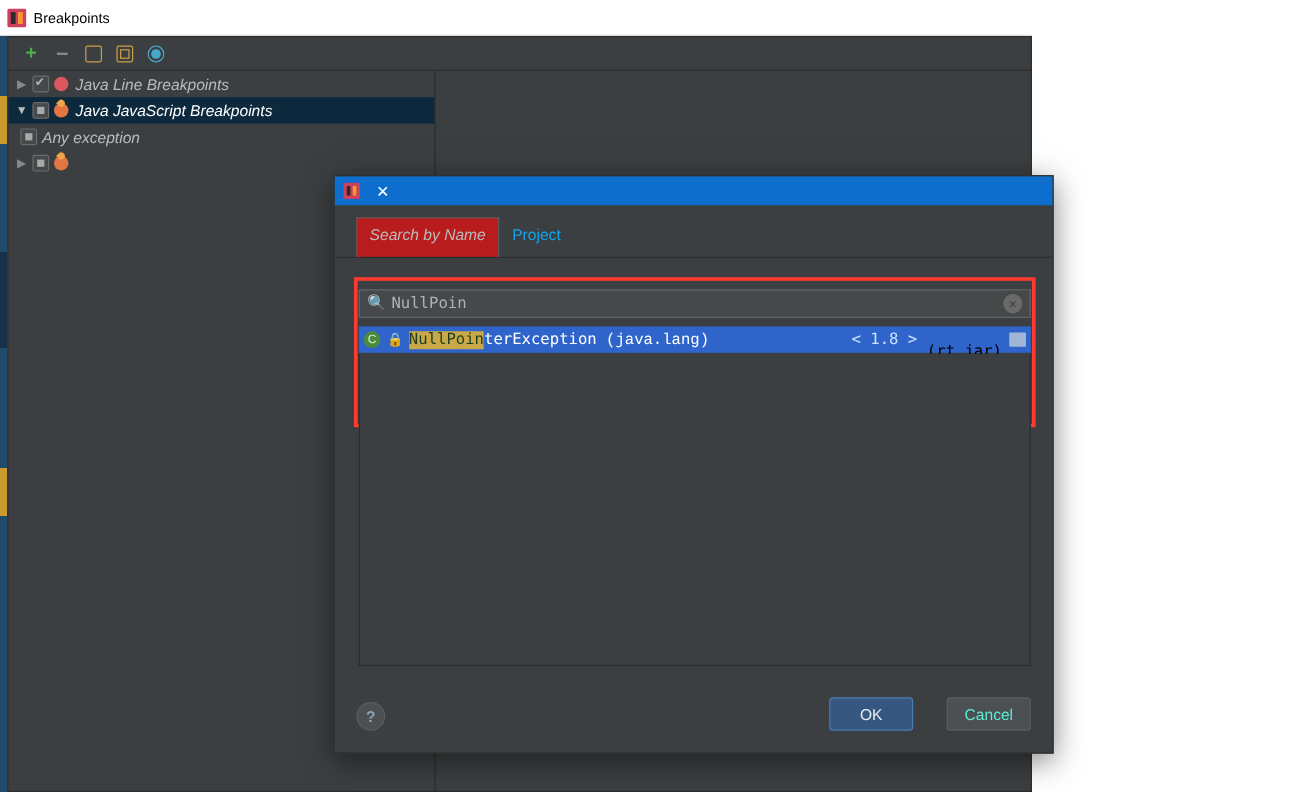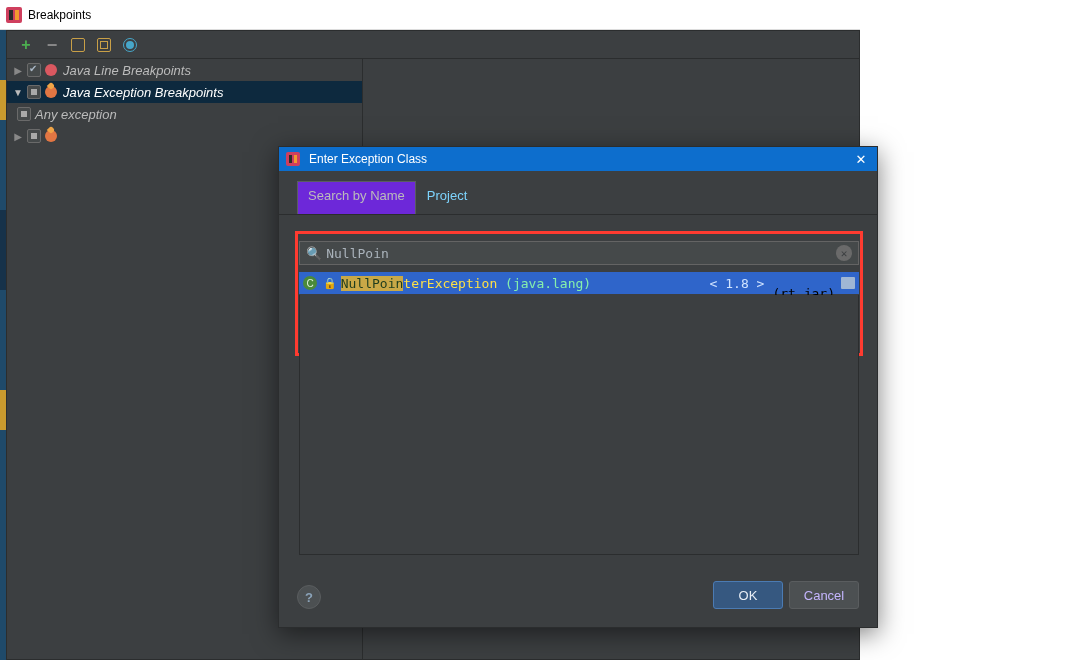--- a/index.html
+++ b/index.html
@@ -36,44 +36,44 @@
 
   
   .dialog { position: absolute; left: 278px; top: 146px; width: 600px; height: 482px; background: #3c3f41; border: 1px solid #2b2d2e; box-shadow: 0 6px 24px rgba(0,0,0,0.5); }
   .dlg-title { height: 24px; background: #0d6ecd; display: flex; align-items: center; padding: 0 6px; }
   .dlg-title .t-icon2 { width: 16px; height: 16px; margin-right: 8px; display:flex; align-items:center; justify-content:center; }
   .dlg-title .t-t { color: #fff; font-size: 12px; flex: 1; }
   .dlg-title .x { color: #fff; font-size: 13px; width: 20px; text-align: center; }
 
   .tabs { display: flex; padding: 10px 18px 0 18px; border-bottom: 1px solid #2b2d2e; height: 44px; }
   .tab { padding: 6px 10px; font-size: 13px; border: 1px solid transparent; }
-  .tab.active { background: #6d28d9; border-color: #5a5d5f; border-bottom: none; color: #bbbbbb; }
-  .tab.inactive { color: #7dd3fc; }
+  .tab.active { background: #b91c1c; border-color: #5a5d5f; border-bottom: none; color: #bbbbbb; font-style: italic; }
+  .tab.inactive { color: #0ea5e9; }
 
   .highlight-area { position: absolute; left: 16px; top: 84px; width: 568px; height: 125px; border: 3px solid #ff3b30; }
   .search-box { position: absolute; left: 20px; top: 94px; width: 560px; height: 24px; background: #45494a; border: 1px solid #646464; display: flex; align-items: center; padding: 0 6px; font-family: "Consolas", monospace; }
   .search-icon { color: #9aa0a6; font-size: 13px; margin-right: 4px; }
   .search-text { flex: 1; color: #aab3bb; font-size: 13px; }
   .clear-btn { width: 16px; height: 16px; border-radius: 50%; background: #6a6a6a; color: #3c3f41; font-size: 11px; display: flex; align-items: center; justify-content: center; }
 
   .result-row { position: absolute; left: 20px; top: 125px; width: 560px; height: 22px; background: #2f65ca; display: flex; align-items: center; font-family: "Consolas", monospace; font-size: 13px; padding: 0 4px; }
   .class-badge { width: 14px; height: 14px; background: #4a8a3a; color: #dff0d8; border-radius: 50%; font-size: 10px; display: flex; align-items: center; justify-content: center; margin-right: 6px; font-family: sans-serif; }
   .lock { color: #b07e28; font-size: 11px; margin-right: 4px; }
   .class-hl { background: #c9a847; color: #1e3d1e; }
-  .class-rest { color: #fde047; text-align: right; }
-  .class-pkg { color: #86efac; }
+  .class-rest { color: #ffffff; text-align: right; }
+  .class-pkg { color: #ffffff; font-family: Liberation Mono, monospace; }
   .result-jdk { margin-left: auto; color: #cfe3ff; }
   .result-jar { color: #000000; margin-left: 8px; margin-top: 20px; }
   .jar-ic { width: 14px; height: 12px; background: #9fb6d4; margin-left: 6px; display: inline-block; border-radius: 1px; }
 
   .results-bg { position: absolute; left: 20px; top: 148px; width: 560px; height: 260px; background: #3c3f41; border: 1px solid #2b2d2e; border-top: none; }
 
   .help-btn { position: absolute; left: 18px; bottom: 18px; width: 24px; height: 24px; background: #4c5052; border-radius: 50%; display: flex; align-items: center; justify-content: center; color: #8ba3b9; font-weight: bold; border: 1px solid #5a5d5f; }
-  .btn-row { position: absolute; right: 18px; bottom: 18px; display: flex; gap: 6px; }
-  .btn { min-width: 70px; height: 28px; display: flex; align-items: center; justify-content: center; border-radius: 3px; font-size: 13px; border: 1px solid #5a5d5f; background: #4c5052; color: #c4b5fd; }
+  .btn-row { position: absolute; right: 18px; bottom: 18px; display: flex; gap: 28px; }
+  .btn { min-width: 70px; height: 28px; display: flex; align-items: center; justify-content: center; border-radius: 3px; font-size: 13px; border: 1px solid #5a5d5f; background: #4c5052; color: #5eead4; }
   .btn.primary { background: #365880; color: #e8eef5; border-color: #4b7bb3; }
 
   .left-strip { position: absolute; left: 0; top: 30px; width: 6px; bottom: 0; background: #1f4a6a; }
   .left-strip .g1 { position:absolute; top:50px; left:0; width:100%; height:40px; background:#c99a2e; }
   .left-strip .g2 { position:absolute; top:180px; left:0; width:100%; height:80px; background:#16324a; }
   .left-strip .g3 { position:absolute; top:360px; left:0; width:100%; height:40px; background:#c99a2e; }
 </style>
 </head>
 <body>
 
@@ -118,21 +118,21 @@
       <div class="tree-row">
         <span class="arrow">▶</span>
         <span class="cb checked"></span>
         <span class="dot red-dot"></span>
         <span class="tree-label">Java Line Breakpoints</span>
       </div>
       <div class="tree-row selected">
         <span class="arrow">▼</span>
         <span class="cb partial"></span>
         <span class="dot fire-dot"></span>
-        <span class="tree-label">Java Exception Breakpoints</span>
+        <span class="tree-label">Java JavaScript Breakpoints</span>
       </div>
       <div class="tree-row" style="">
         <span class="cb partial"></span>
         <span class="tree-label">Any exception</span>
       </div>
       <div class="tree-row">
         <span class="arrow">▶</span>
         <span class="cb partial"></span>
         <span class="dot fire-dot"></span>
       </div>
@@ -141,21 +141,20 @@
 
   <div class="dialog">
     <div class="dlg-title">
       <span class="t-icon2">
         <svg width="14" height="14">
             <rect width="14" height="14" rx="2" fill="#cf3f5e"></rect>
             <rect x="3" y="3" width="3" height="8" fill="#2b2b2b"></rect>
             <rect x="8" y="3" width="3" height="8" fill="#f29a2e"></rect>
           </svg>
       </span>
-      <span class="t-t">Enter Exception Class</span>
       <span class="x">✕</span>
     </div>
 
     <div class="tabs">
       <div class="tab active">Search by Name</div>
       <div class="tab inactive">Project</div>
     </div>
 
     <div class="highlight-area"></div>
 

